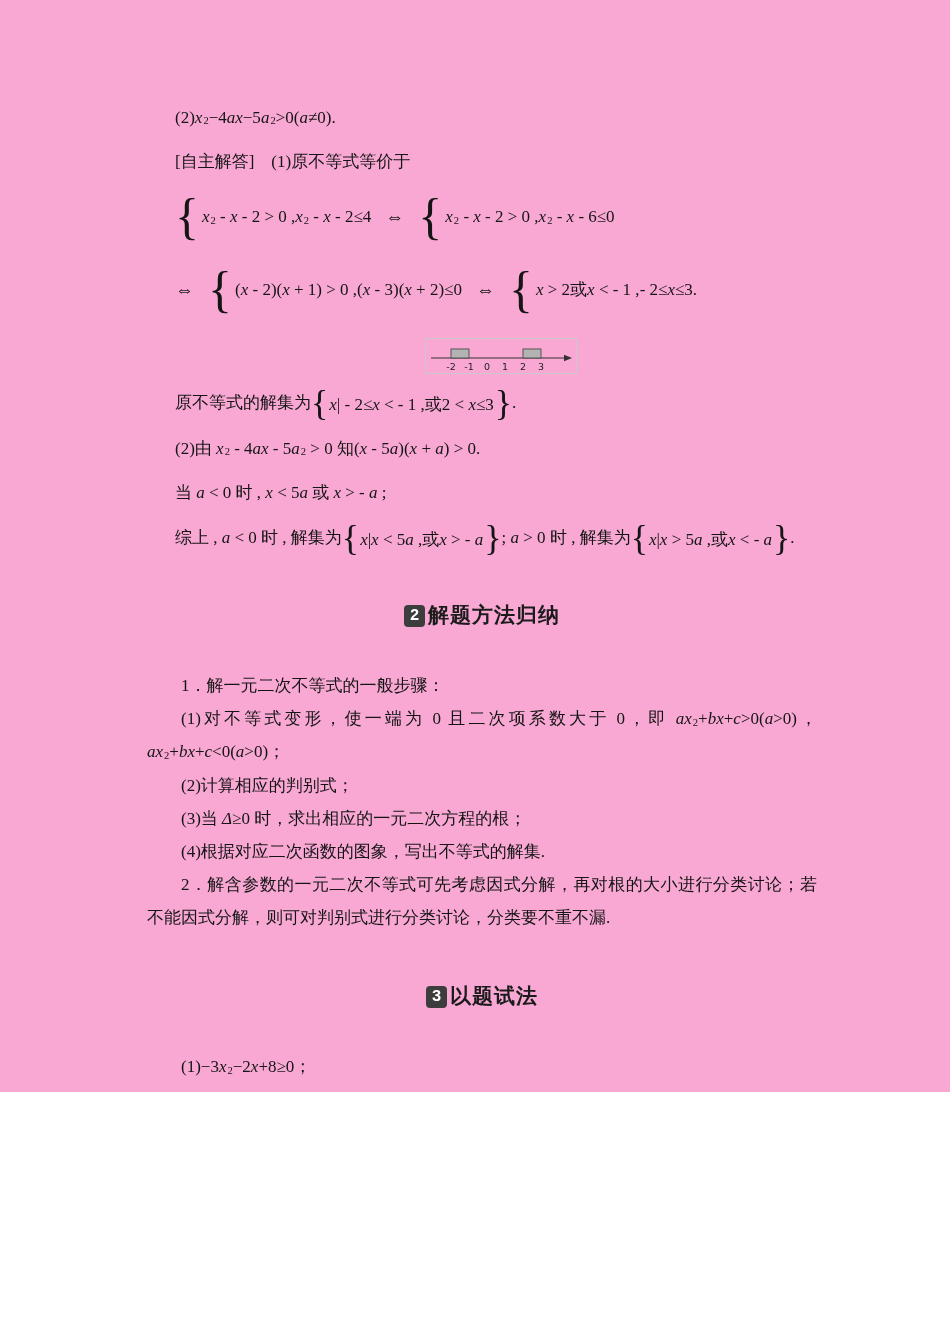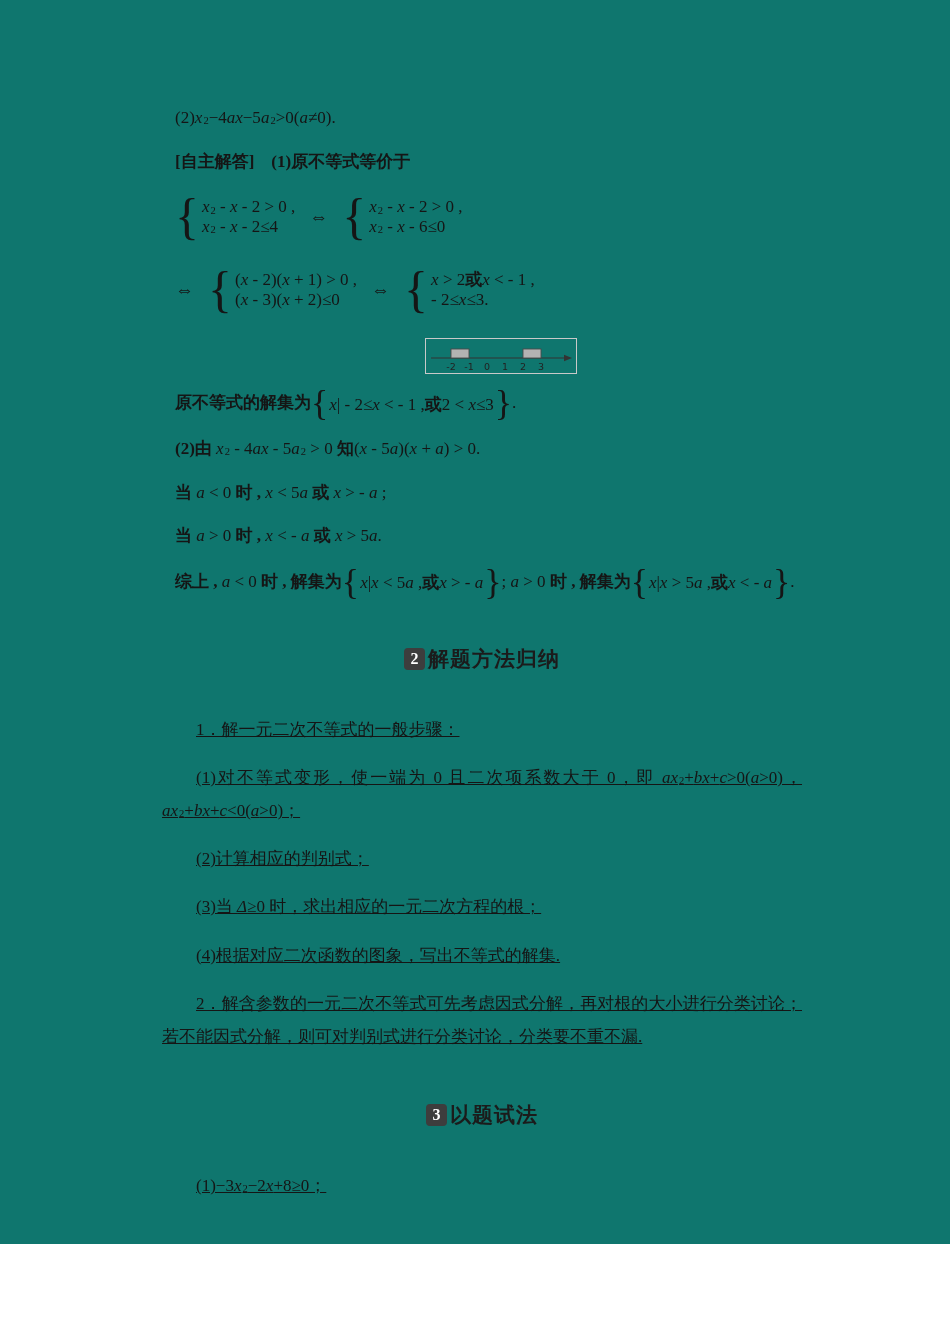--- a/index.html
+++ b/index.html
@@ -1,48 +1,48 @@
 <!DOCTYPE html>
 <html><head>
 <meta charset="utf-8">
 <style>
   * { box-sizing: border-box; }
   html, body { margin: 0; padding: 0; background: #ffffff; }
   .page {
-    width: 950px; height: 1244px; overflow: hidden;
+    width: 950px; height: 1092px; overflow: hidden;
     padding: 106px 133px 30px 147px;
     font-family: "Liberation Serif", "DejaVu Serif", serif;
-    font-size: 17px; color: #151515; background: #0f766e;
+    font-size: 17px; color: #151515; background: #f9a8d4;
   }
   .sol { margin: 0 0 19px; padding-left: 28px; line-height: 1.45; }
-  .bd { font-weight: bold; }
+  .bd { font-weight: normal; }
   .it { font-style: italic; }
   .sb { font-size: 62%; vertical-align: -0.12em; margin-left: 1px; }
   .sys { display: flex; align-items: center; margin: 2px 0 25px; padding-left: 28px; }
   .brace { font-size: 50px; line-height: 0.95; font-weight: 400; margin-right: 3px; }
-  .syslines { display: flex; flex-direction: column; }
+  .syslines { display: flex; flex-direction: row; }
   .sline { line-height: 1.15; white-space: nowrap; }
   .iff { font-size: 19px; margin: 0 14px; }
   .iff.first { margin-left: 0; }
   .figure { margin: 0 0 10px 278px; width: 152px; }
   .figborder { fill: none; stroke: #c9c9c9; stroke-width: 1; }
   .axis { stroke: #333; stroke-width: 1.2; }
   .axis-arrow { fill: #333; }
   .interval { fill: #b3b3b3; stroke: #4a4a4a; stroke-width: 0.9; }
   .tick { font-size: 9.5px; fill: #222; text-anchor: middle; font-family: "DejaVu Sans", sans-serif; }
   .setline { line-height: 1.2; }
   .setwrap { display: inline-flex; align-items: flex-end; vertical-align: -7px; }
   .setbrace { font-size: 36px; line-height: 0.8; }
   .setbody { padding: 0 1px 3px; white-space: nowrap; }
   .hd { margin: 48px 0 40px; text-align: center; font-size: 21px; font-weight: 600;
-        font-family: Liberation Serif, serif; letter-spacing: 1px; color: #1b1b1b; }
+        font-family: Liberation Mono, monospace; letter-spacing: 1px; color: #1b1b1b; }
   .hnum { display: inline-block; min-width: 21px; height: 22px; line-height: 22px; background: #3d3d3d;
           color: #ffffff; border-radius: 4px; font-size: 16px; font-weight: 700; vertical-align: 2px;
           margin-right: 3px; text-align: center; letter-spacing: 0; }
-  .para { margin: 15px; text-indent: 2em; line-height: 1.95; text-align: justify; text-decoration: underline; }
+  .para { margin: 0; text-indent: 2em; line-height: 1.95; text-align: justify; }
 </style>
 </head>
 <body>
 
 <div class="page">
 
   <p class="sol"><span>(2)</span><span class="it">x</span><span class="sb">2</span><span>−4</span><span class="it">ax</span><span>−5</span><span class="it">a</span><span class="sb">2</span><span>&gt;0(</span><span class="it">a</span><span>≠0).</span></p>
   <p class="sol"><span class="bd">[自主解答]</span><span class="bd">　(1)原不等式等价于</span></p>
 
   <div class="sys">
@@ -92,21 +92,20 @@
   </div>
 
   <p class="sol setline"><span><span class="bd">原不等式的解集为</span></span><span class="setwrap">
         <span class="setbrace">{</span>
         <span class="setbody"><span class="it">x</span><span>| - 2≤</span><span class="it">x</span><span> &lt; - 1 ,</span><span class="bd">或</span><span>2 &lt; </span><span class="it">x</span><span>≤3</span></span>
         <span class="setbrace">}</span>
       </span><span><span>.</span></span></p>
 
   <p class="sol"><span class="bd">(2)由 </span><span class="it">x</span><span class="sb">2</span><span> - 4</span><span class="it">ax</span><span> - 5</span><span class="it">a</span><span class="sb">2</span><span> &gt; 0 </span><span class="bd">知</span><span>(</span><span class="it">x</span><span> - 5</span><span class="it">a</span><span>)(</span><span class="it">x</span><span> + </span><span class="it">a</span><span>) &gt; 0.</span></p>
   <p class="sol"><span class="bd">当 </span><span class="it">a</span><span> &lt; 0 </span><span class="bd">时 , </span><span class="it">x</span><span> &lt; 5</span><span class="it">a</span><span> </span><span class="bd">或 </span><span class="it">x</span><span> &gt; - </span><span class="it">a</span><span> ;</span></p>
-  <p class="sol"><span class="bd">当 </span><span class="it">a</span><span> &gt; 0 </span><span class="bd">时 , </span><span class="it">x</span><span> &lt; - </span><span class="it">a</span><span> </span><span class="bd">或 </span><span class="it">x</span><span> &gt; 5</span><span class="it">a</span><span>.</span></p>
 
   <p class="sol setline"><span><span class="bd">综上 , </span><span class="it">a</span><span> &lt; 0 </span><span class="bd">时 , 解集为</span></span><span class="setwrap">
         <span class="setbrace">{</span>
         <span class="setbody"><span class="it">x</span><span>|</span><span class="it">x</span><span> &lt; 5</span><span class="it">a</span><span> ,</span><span class="bd">或</span><span class="it">x</span><span> &gt; - </span><span class="it">a</span></span>
         <span class="setbrace">}</span>
       </span><span><span>; </span><span class="it">a</span><span> &gt; 0 </span><span class="bd">时 , 解集为</span></span><span class="setwrap">
         <span class="setbrace">{</span>
         <span class="setbody"><span class="it">x</span><span>|</span><span class="it">x</span><span> &gt; 5</span><span class="it">a</span><span> ,</span><span class="bd">或</span><span class="it">x</span><span> &lt; - </span><span class="it">a</span></span>
         <span class="setbrace">}</span>
       </span><span><span>.</span></span></p>

